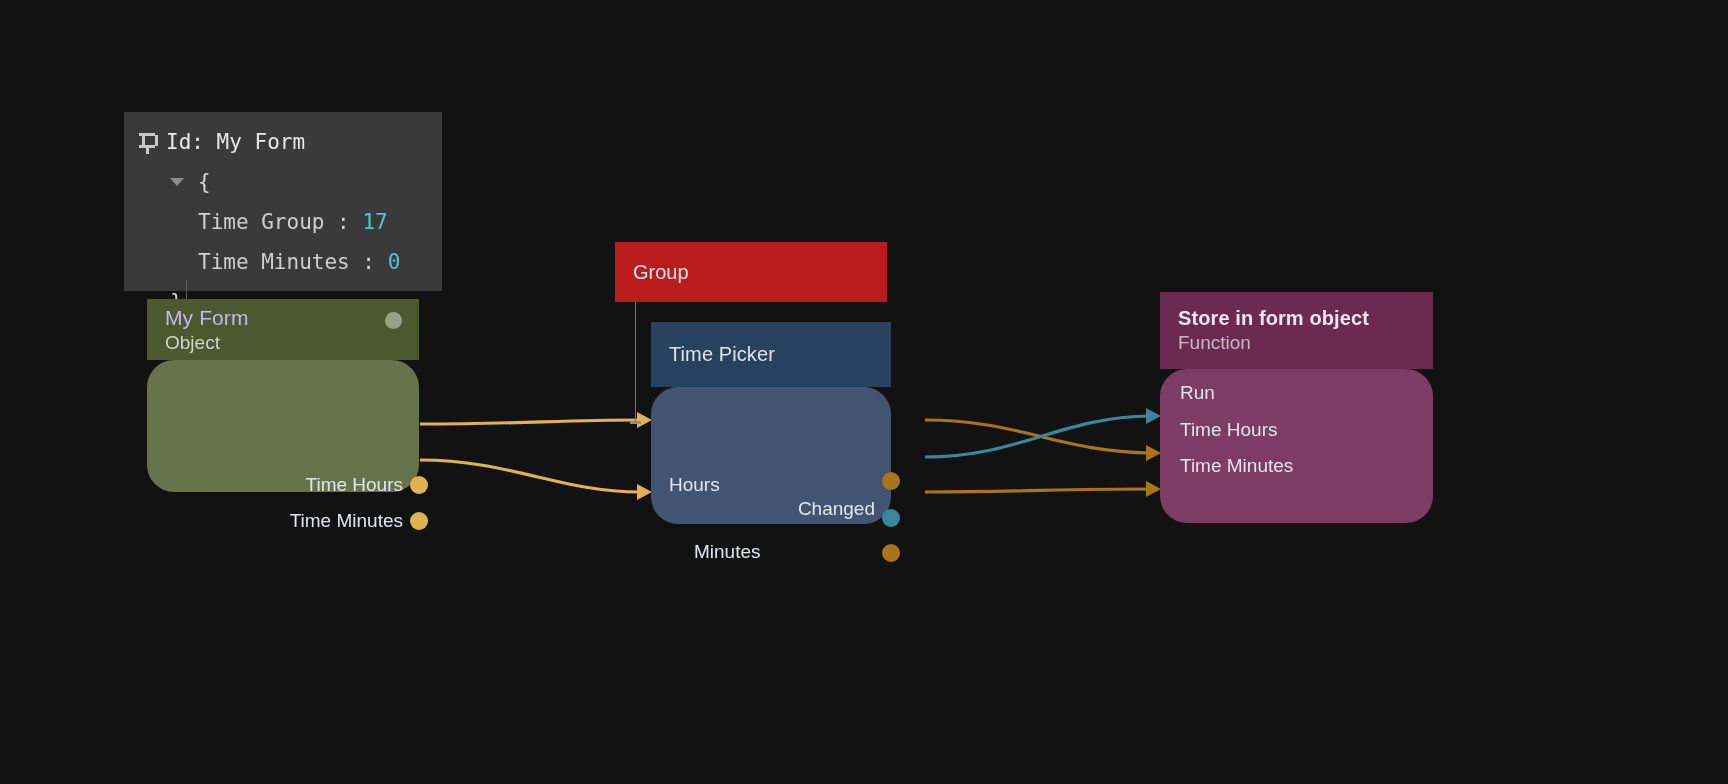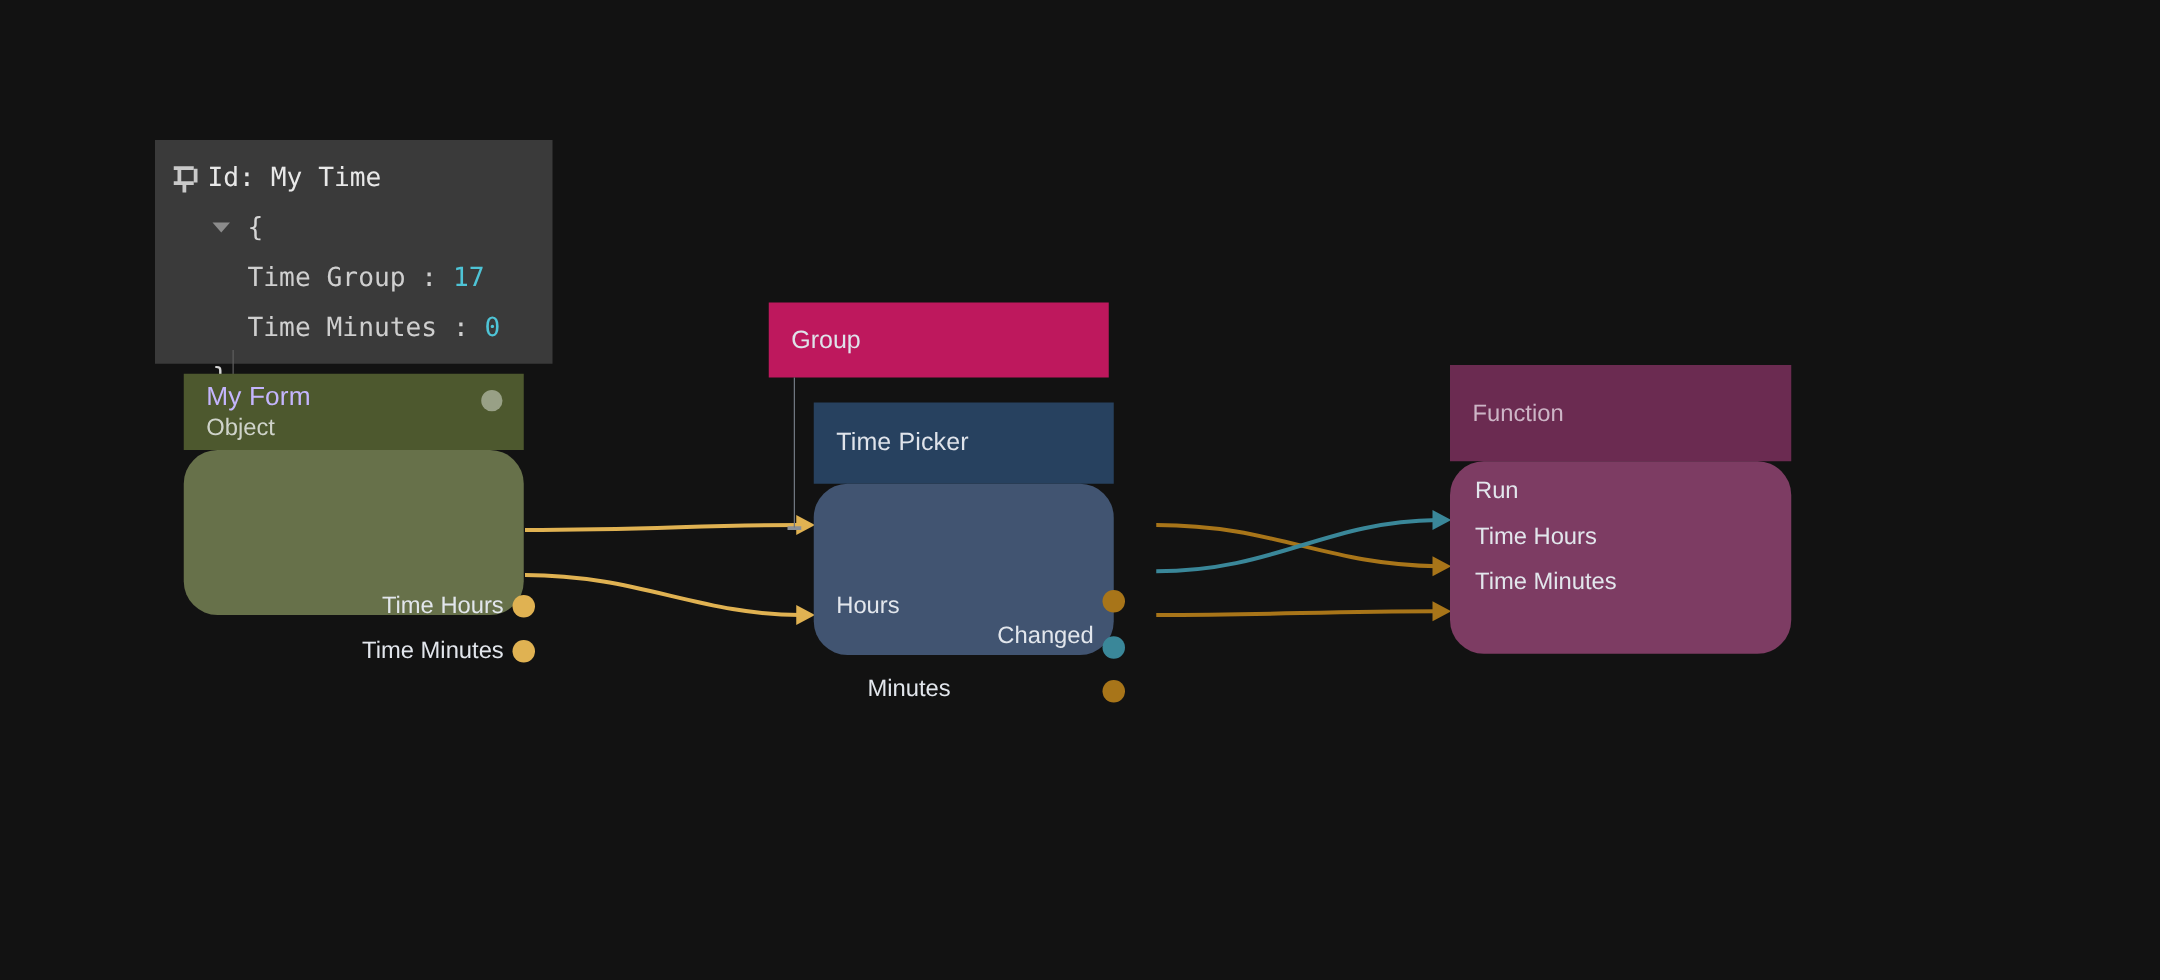--- a/index.html
+++ b/index.html
@@ -73,21 +73,21 @@
   #node-myform .node-header{background:#4d582e;height:61px;}
   #node-myform .node-body{background:#67714a;height:132px;}
   #node-myform .node-title{font-size:21px;color:#c4b5fd;}
   #node-myform .node-sub{color:#cfd3ca;}
   .status-dot{
     position:absolute;right:17px;top:13px;width:17px;height:17px;
     border-radius:50%;background:#98a086;
   }
 
   
-  #node-group{left:615px;top:242px;width:272px;height:60px;background:#be185d;}
+  #node-group{left:615px;top:242px;width:272px;height:60px;background:#b91c1c;}
   #node-group .grp-label{font-size:20px;color:#dfe3ea;line-height:60px;padding-left:18px;}
   .group-link{position:absolute;left:635px;top:302px;width:1px;height:120px;background:#6f767f;}
 
   
   #node-timepicker{left:651px;top:322px;width:240px;height:202px;}
   #node-timepicker .node-header{background:#27415f;height:65px;}
   #node-timepicker .node-body{background:#415471;height:137px;}
 
   
   #node-store{left:1160px;top:292px;width:273px;height:231px;}
@@ -122,21 +122,21 @@
     <polygon points="1146,445 1161,453 1146,461" fill="#a87519"></polygon>
     <polygon points="1146,481 1161,489 1146,497" fill="#a87519"></polygon>
   </svg>
 
   <div class="inspector" id="inspector" style="left:124px;top:112px;width:318px;height:179px;">
     <div class="insp-row">
       <span class="pin">
         <span class="pin-head"></span><span class="pin-body"></span>
         <span class="pin-base"></span><span class="pin-needle"></span>
       </span>
-      <span class="insp-title">Id: My Time</span>
+      <span class="insp-title">Id: My Form</span>
     </div>
     <div class="insp-row">
       <span class="caret"></span>
       <span>{</span>
     </div>
     <div class="guide"></div>
     <div class="insp-row insp-indent">
       <span class="insp-key">Time Group : </span>
       <span class="insp-val">17</span>
     </div>
@@ -187,20 +187,21 @@
         <span>Changed</span>
       </div>
       <span class="dot" style="right:-9px;top:85px;width:18px;height:18px;background:#a87519;"></span>
       <span class="dot" style="right:-9px;top:122px;width:18px;height:18px;background:#3a8799;"></span>
       <span class="dot" style="right:-9px;top:157px;width:18px;height:18px;background:#a87519;"></span>
     </div>
   </div>
 
   <div class="node" id="node-store">
     <div class="node-header">
+      <span class="node-title">Store in form object</span>
       <span class="node-sub">Function</span>
     </div>
     <div class="node-body">
       <div class="port in" style="top:11px;left:20px;">
         <span>Run</span>
       </div>
       <div class="port in" style="top:48px;left:20px;">
         <span>Time Hours</span>
       </div>
       <div class="port in" style="top:84px;left:20px;">

